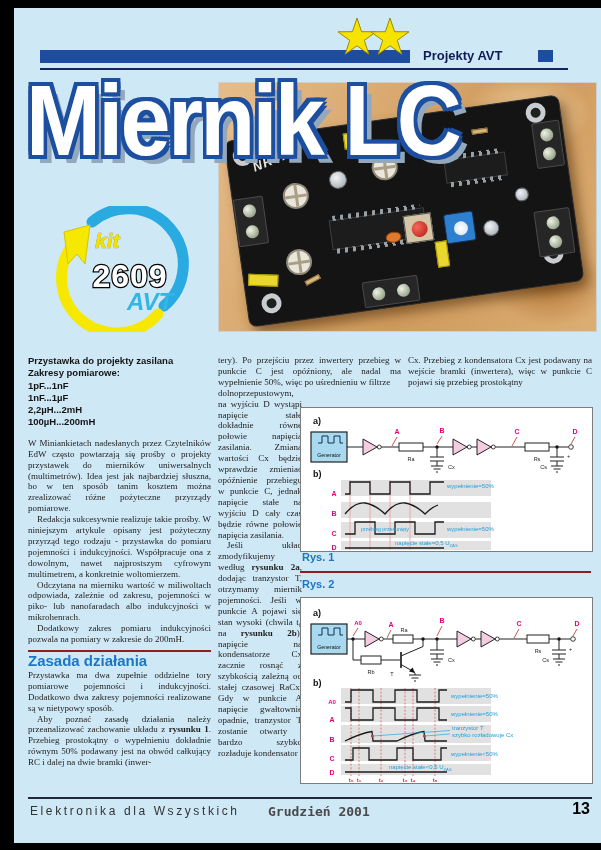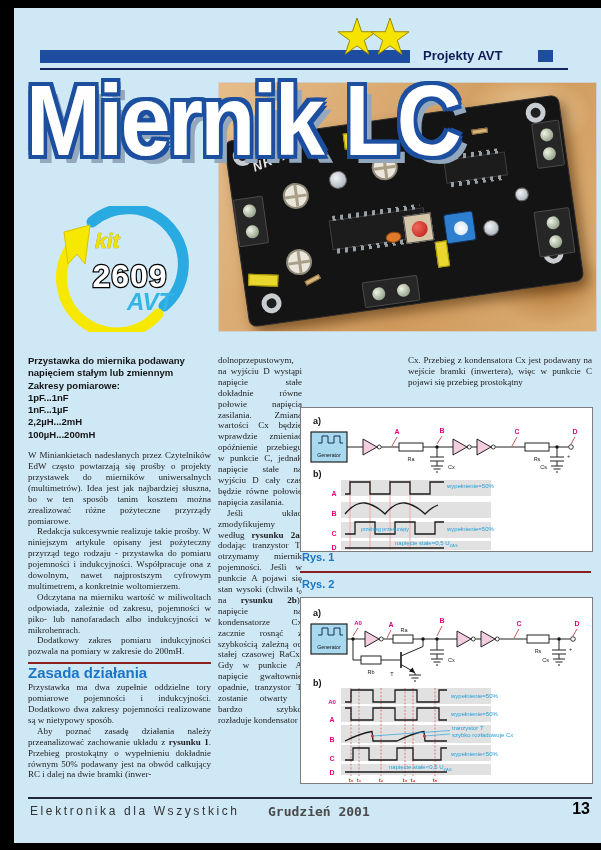--- a/index.html
+++ b/index.html
@@ -175,39 +175,39 @@
       <path d="M42,16 A52,52 0 1 1 114,100" fill="none" stroke="#29abe2" stroke-width="11" stroke-linecap="round"></path>
       <path d="M108,108 A52,52 0 0 1 25,36" fill="none" stroke="#f6e800" stroke-width="11" stroke-linecap="round"></path>
       <path d="M14,26 L40,19 L35,58 L27,48 L18,58 Z" fill="#f6e800" stroke="#d4c500" stroke-width="1"></path>
       <text x="45" y="42" font-style="italic" font-weight="bold" font-size="21" fill="#f2e200" style="paint-order:stroke" stroke="#b5a300" stroke-width="0.6">kit</text>
       <text x="80" y="81" text-anchor="middle" font-weight="bold" font-size="32" letter-spacing="1" fill="#fff" stroke="#000" stroke-width="2.4" style="paint-order:stroke">2609</text>
       <text x="100" y="104" text-anchor="middle" font-style="italic" font-weight="bold" font-size="24" fill="#35b4e8">AVT</text>
     </svg>
 
     <div class="col" style="left:14px;top:347px;width:183px;">
       <div class="lead">
-        <div>Przystawka do miernika podawany</div>
-        <div>napięciem stałym lub zmiennym</div>
+        <div>Przystawka do projekty zasilana</div>
         <div>Zakresy pomiarowe:</div>
         <div>1pF...1nF</div>
         <div>1nF...1µF</div>
         <div>2,2µH...2mH</div>
         <div>100µH...200mH</div>
       </div>
       <p>W Miniankietach nadesłanych przez Czytelników EdW często powtarzają się prośby o projekty przystawek do mierników uniwersalnych (multimetrów). Idea jest jak najbardziej słuszna, bo w ten sposób tanim kosztem można zrealizować różne pożyteczne przyrządy pomiarowe.</p>
       <p class="ind">Redakcja sukcesywnie realizuje takie prośby. W niniejszym artykule opisany jest pożyteczny przyrząd tego rodzaju - przystawka do pomiaru pojemności i indukcyjności. Współpracuje ona z dowolnym, nawet najprostszym cyfrowym multimetrem, a konkretnie woltomierzem.</p>
       <p class="ind">Odczytana na mierniku wartość w miliwoltach odpowiada, zależnie od zakresu, pojemności w piko- lub nanofaradach albo indukcyjności w mikrohenrach.</p>
       <p class="ind">Dodatkowy zakres pomiaru indukcyjności pozwala na pomiary w zakresie do 200mH.</p>
       <div class="h-rule"></div>
       <div class="heading">Zasada działania</div>
       <p>Przystawka ma dwa zupełnie oddzielne tory pomiarowe pojemności i indukcyjności. Dodatkowo dwa zakresy pojemności realizowane są w nietypowy sposób.</p>
       <p class="ind"><span>Aby poznać zasadę działania należy przeanalizować zachowanie układu z </span><b>rysunku 1</b><span>. Przebieg prostokątny o wypełnieniu dokładnie równym 50% podawany jest na obwód całkujący RC i dalej na dwie bramki (inwer-</span></p>
     </div>
 
     <div class="col" style="left:204px;top:347px;width:183px;">
+      <p>tery). Po przejściu przez inwertery przebieg w punkcie C jest opóźniony, ale nadal ma wypełnienie 50%, więc po uśrednieniu w filtrze</p>
       <div class="narrow">
         <p>dolnoprzepustowym, na wyjściu D wystąpi napięcie stałe dokładnie równe połowie napięcia zasilania. Zmiana wartości Cx będzie wprawdzie zmieniać opóźnienie przebiegu w punkcie C, jednak napięcie stałe na wyjściu D cały czas będzie równe połowie napięcia zasilania.</p>
         <p class="ind"><span>Jeśli układ zmodyfikujemy według </span><b>rysunku 2a</b><span>, dodając tranzystor T, otrzymamy miernik pojemności. Jeśli w punkcie A pojawi się stan wysoki (chwila t₀ na </span><b>rysunku 2b</b><span>), napięcie na kondensatorze Cx zacznie rosnąć z szybkością zależną od stałej czasowej RaCx. Gdy w punkcie A napięcie gwałtownie opadnie, tranzystor T zostanie otwarty i bardzo szybko rozładuje kondensator</span></p>
       </div>
     </div>
 
     <div class="col" style="left:394px;top:347px;width:184px;">
       <p>Cx. Przebieg z kondensatora Cx jest podawany na wejście bramki (inwertera), więc w punkcie C pojawi się przebieg prostokątny</p>
     </div>
 

